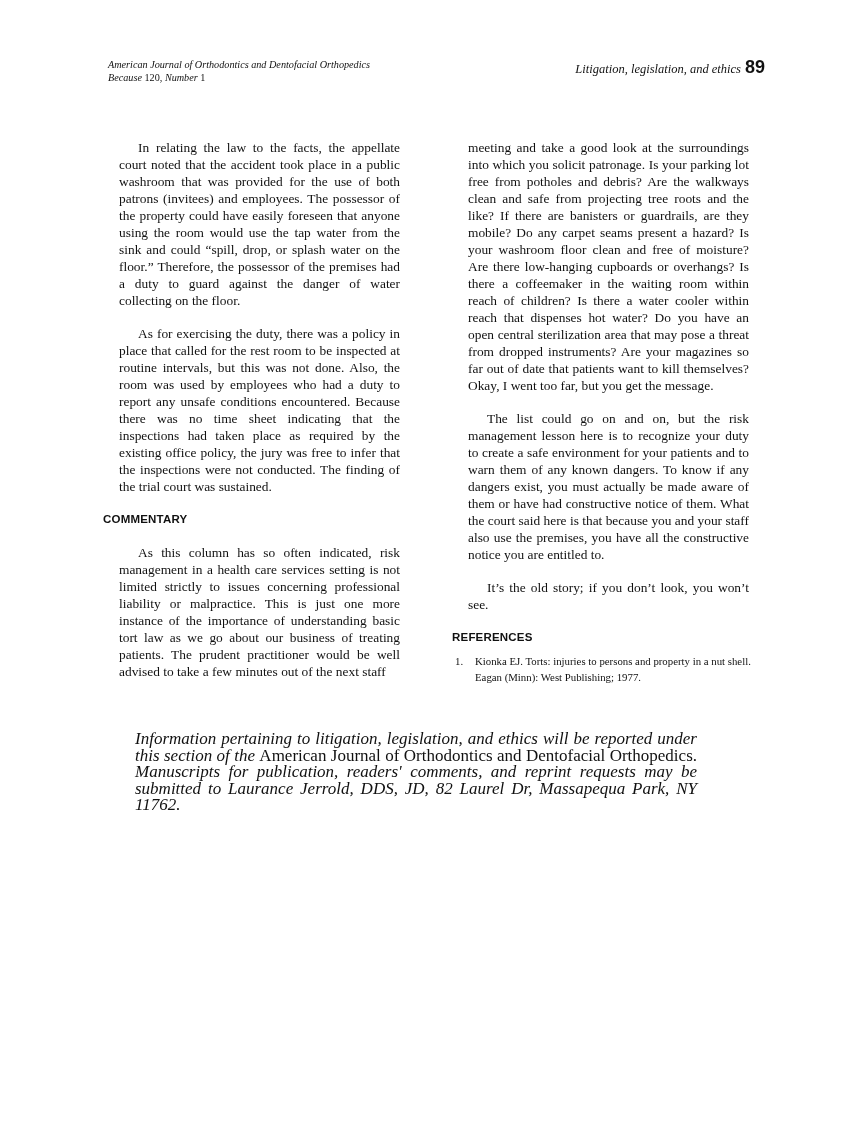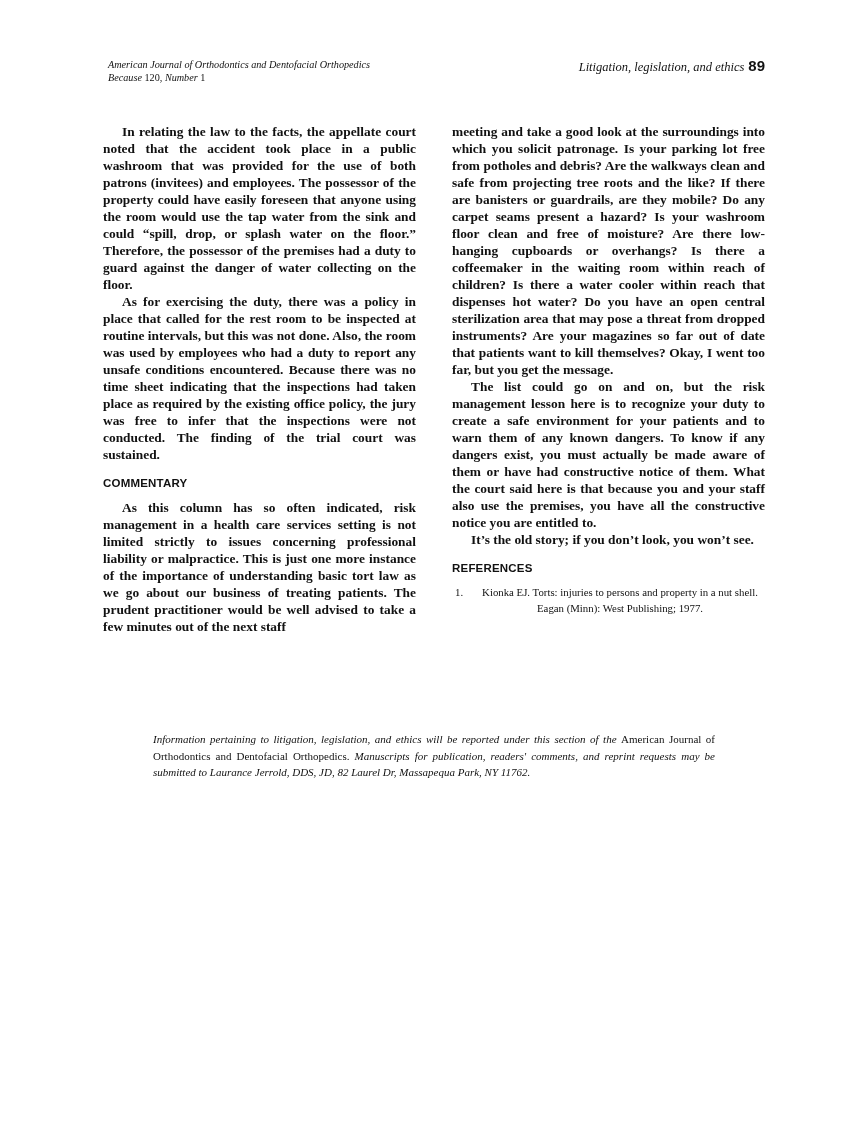--- a/index.html
+++ b/index.html
@@ -1,32 +1,32 @@
 <!DOCTYPE html>
 <html><head>
 <meta charset="utf-8">
 <style>
   html, body { margin: 0; padding: 0; background: #ffffff; }
   body { width: 866px; height: 1122px; position: relative; overflow: hidden;
          font-family: "Liberation Serif", serif; color: #111; }
   .hdr-left { position: absolute; left: 108px; top: 58px; font-size: 10.2px; font-style: italic; line-height: 13px; }
   .hdr-left .num { font-style: normal; }
   .hdr-right { position: absolute; right: 101px; top: 57px; font-size: 12.5px; font-style: italic; }
-  .hdr-right .page { font-family: "Liberation Sans", sans-serif; font-style: normal; font-weight: bold; font-size: 15px; margin-left: 4px; }
+  .hdr-right .page { font-family: "Liberation Sans", sans-serif; font-style: normal; font-weight: bold; font-size: 18px; margin-left: 4px; }
   .col { position: absolute; top: 123px; width: 313px; font-size: 13.4px; line-height: 17px; text-align: justify; }
   .col-left { left: 103px; }
   .col-right { left: 452px; }
-  .col p { margin: 0; text-indent: 19px; hyphens: none; font-weight: bold; }
+  .col p { margin: 16px; text-indent: 19px; hyphens: none; }
   .col p.noindent { text-indent: 0; }
   .sec { font-family: "Liberation Sans", sans-serif; font-weight: bold; font-size: 11.5px; margin: 12px 0 7px 0; text-indent: 0; letter-spacing: 0.2px; }
   .refs { margin: 0; padding: 0; list-style: none; font-size: 10.8px; line-height: 16px; }
   .refs li { display: flex; }
   .refs .rn { width: 20px; flex: none; text-align: left; padding-left: 3px; }
-  .refs .rt { flex: 1; text-align: center; }
-  .footnote { position: absolute; left: 153px; top: 731px; width: 562px; font-size: 11px; line-height: 16.5px; text-align: justify; }
+  .refs .rt { flex: 1; text-align: left; }
+  .footnote { position: absolute; left: 135px; top: 731px; width: 562px; font-size: 17px; line-height: 16.5px; text-align: justify; }
   .footnote .it { font-style: italic; }
 </style>
 </head>
 <body>
 
 <div class="hdr-left">
   <div>American Journal of Orthodontics and Dentofacial Orthopedics</div>
   <div>
     <span>Because</span>
     <span class="num">120,</span>

